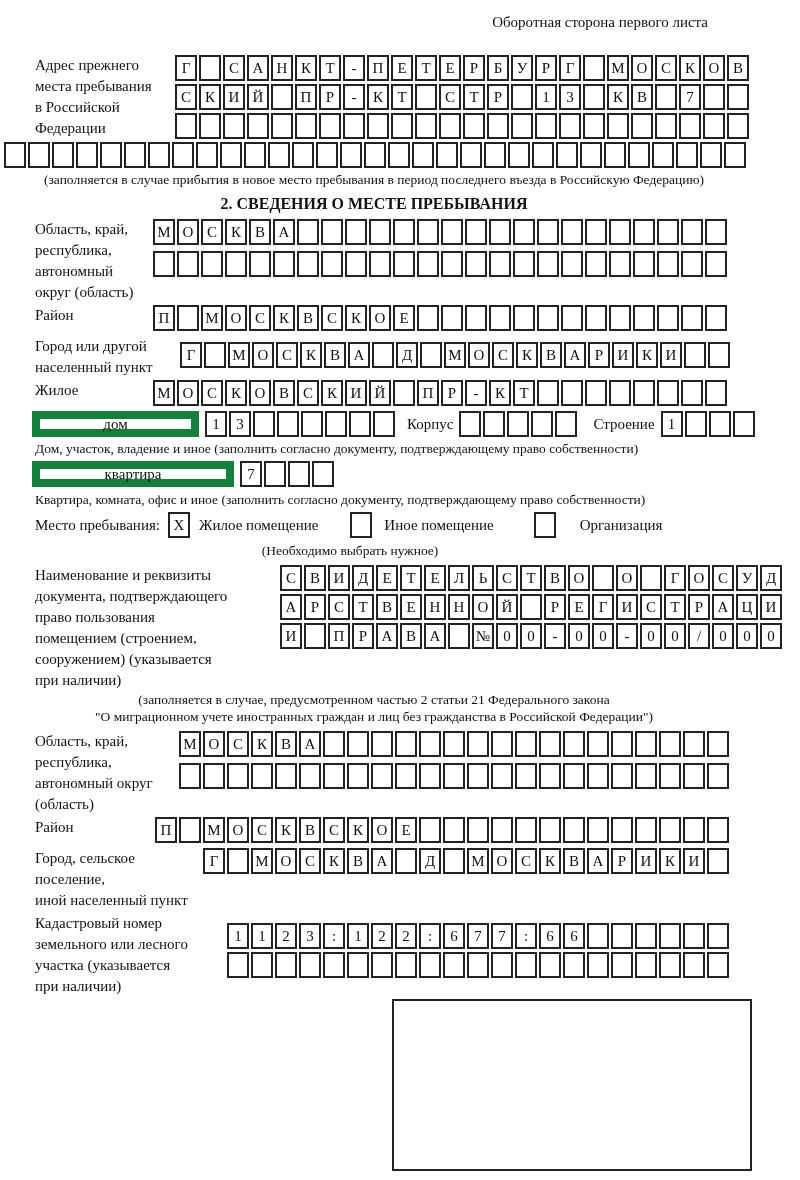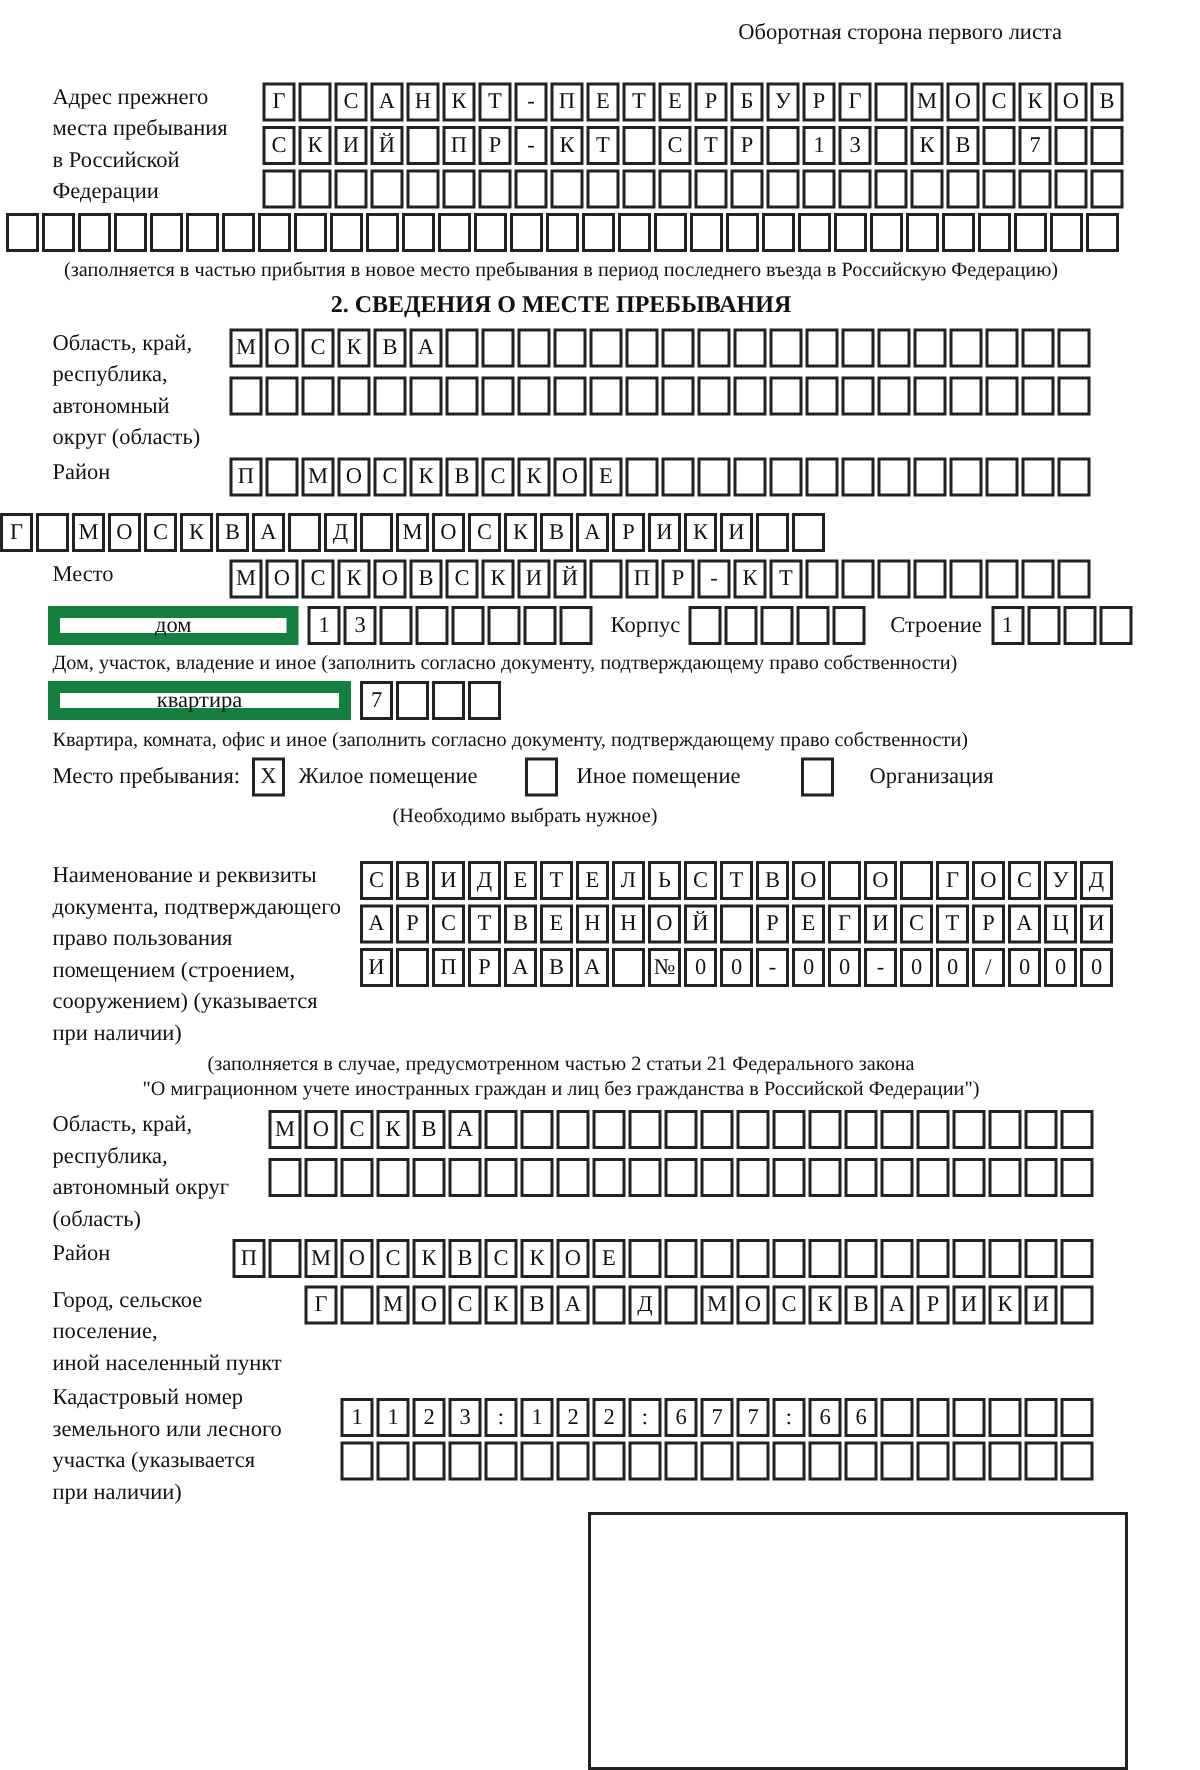--- a/index.html
+++ b/index.html
@@ -155,21 +155,21 @@
       <span class="cell"></span>
       <span class="cell"></span>
       <span class="cell"></span>
       <span class="cell"></span>
       <span class="cell"></span>
       <span class="cell"></span>
       <span class="cell"></span>
       <span class="cell"></span>
       <span class="cell"></span>
     </div>
-  <div class="caption center">(заполняется в частью прибытия в новое место пребывания в период последнего въезда в Российскую Федерацию)</div>
+  <div class="caption center">(заполняется в случае прибытия в новое место пребывания в период последнего въезда в Российскую Федерацию)</div>
 
   <div class="sec-title">2. СВЕДЕНИЯ О МЕСТЕ ПРЕБЫВАНИЯ</div>
 
   <div class="frow mb2">
     <div class="flabel" style="width:153px;">Область, край,
 республика,
 автономный
 округ (область)</div>
     <div class="cellcol">
       <div class="cellrow" style="margin-bottom:6px;">
@@ -251,20 +251,22 @@
         <span class="cell"></span>
         <span class="cell"></span>
         <span class="cell"></span>
         <span class="cell"></span>
         <span class="cell"></span>
         <span class="cell"></span>
       </div>
   </div>
 
   <div class="frow mb2">
+    <div class="flabel" style="width:180px;">Город или другой
+населенный пункт</div>
     <div class="cellrow" style="margin-top:6px;">
         <span class="cell">Г</span>
         <span class="cell"></span>
         <span class="cell">М</span>
         <span class="cell">О</span>
         <span class="cell">С</span>
         <span class="cell">К</span>
         <span class="cell">В</span>
         <span class="cell">А</span>
         <span class="cell"></span>
@@ -279,21 +281,21 @@
         <span class="cell">Р</span>
         <span class="cell">И</span>
         <span class="cell">К</span>
         <span class="cell">И</span>
         <span class="cell"></span>
         <span class="cell"></span>
       </div>
   </div>
 
   <div class="frow mb2">
-    <div class="flabel" style="width:153px;">Место</div>
+    <div class="flabel" style="width:153px;">Жилое</div>
     <div class="cellrow">
         <span class="cell">М</span>
         <span class="cell">О</span>
         <span class="cell">С</span>
         <span class="cell">К</span>
         <span class="cell">О</span>
         <span class="cell">В</span>
         <span class="cell">С</span>
         <span class="cell">К</span>
         <span class="cell">И</span>
@@ -360,21 +362,21 @@
     <div class="inline-label">Место пребывания:</div>
     <span class="checkbox" style="margin-left:8px;">X</span>
     <div class="inline-label" style="margin-left:9px;">Жилое помещение</div>
     <span class="checkbox" style="margin-left:32px;"></span>
     <div class="inline-label" style="margin-left:12px;">Иное помещение</div>
     <span class="checkbox" style="margin-left:40px;"></span>
     <div class="inline-label" style="margin-left:24px;">Организация</div>
   </div>
   <div class="caption" style="width:400px;margin-left:150px;text-align:center;margin-top:4px;">(Необходимо выбрать нужное)</div>
 
-  <div class="frow" style="margin-top:22px;">
+  <div class="frow" style="margin-top:6px;gap:40px;">
     <div class="flabel" style="width:240px;">Наименование и реквизиты
 документа, подтверждающего
 право пользования
 помещением (строением,
 сооружением) (указывается
 при наличии)</div>
     <div class="cellcol">
       <div class="cellrow">
           <span class="cell">С</span>
           <span class="cell">В</span>

